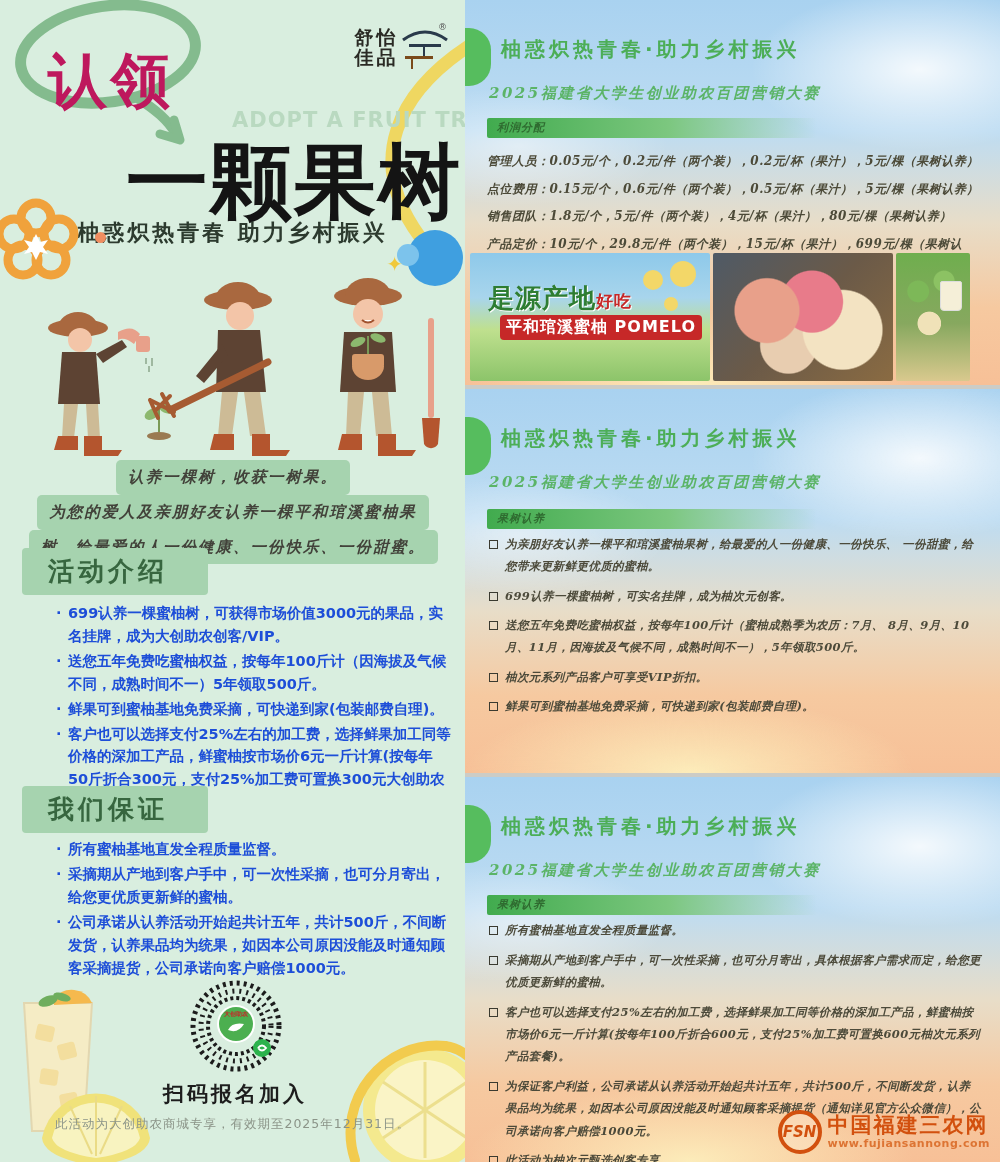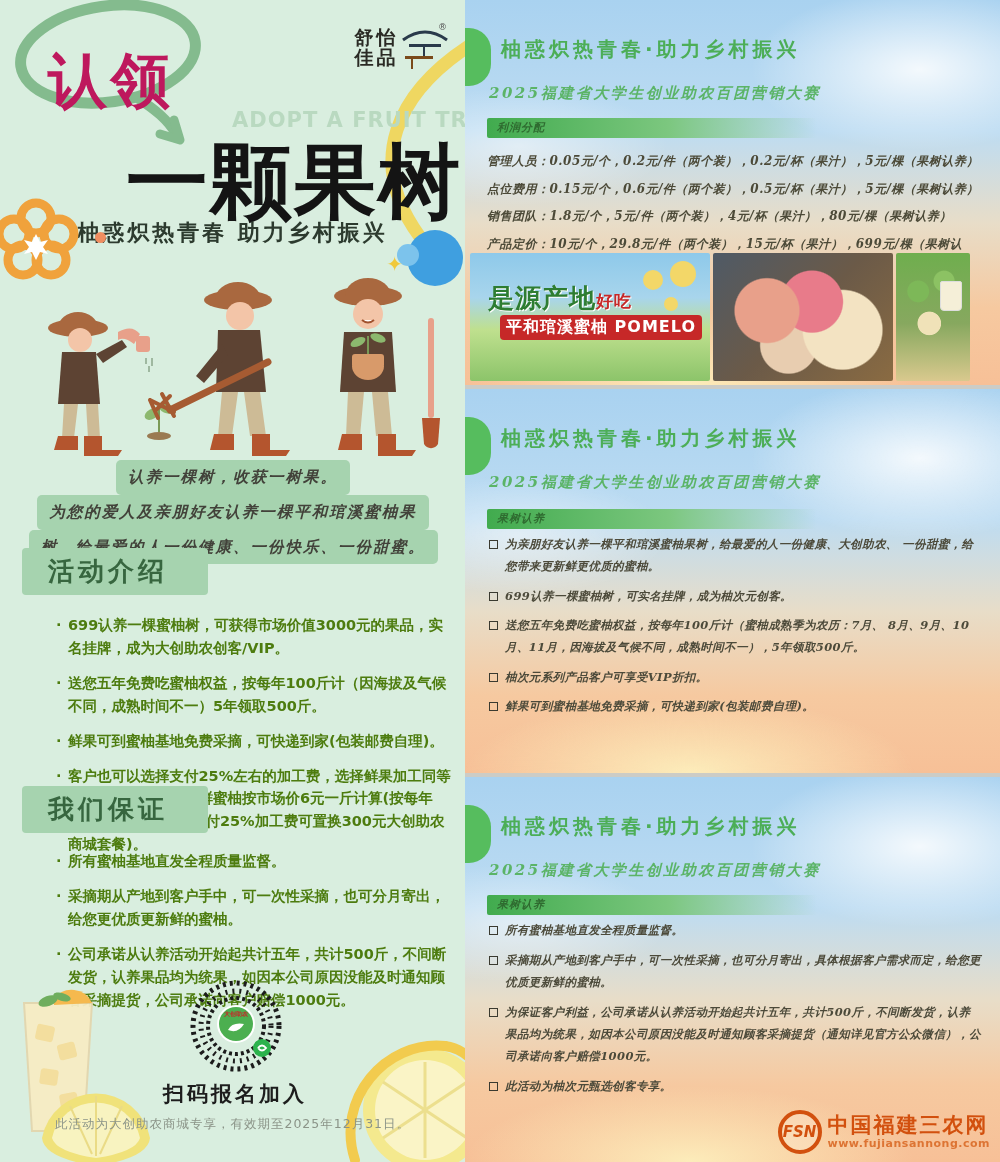--- a/index.html
+++ b/index.html
@@ -32,21 +32,21 @@
   .brush-bg { background:#a6d3af; box-shadow:0 0 0 2px #a6d3af; border-radius:3px; }
   .hand-note .line { display:inline-block; padding:3px 10px; margin-bottom:4px; font-family:"DejaVu Serif","Liberation Serif",serif; font-style:italic; font-weight:bold; font-size:15.5px; color:#42423a; letter-spacing:2px; line-height:1.6; }
 
   .section-head { position:absolute; left:22px; padding:6px 40px 6px 26px; font-size:26px; font-weight:900; color:#37663f; background:#a6d3af; border-radius:4px; letter-spacing:4px; }
   .section-head.h1 { top:548px; }
   .section-head.h2 { top:786px; }
 
   .bullets-left { position:absolute; left:56px; width:395px; list-style:none; }
   .bullets-left.b1 { top:602px; }
   .bullets-left.b2 { top:838px; }
-  .bullets-left li { position:relative; font-size:14.5px; font-weight:bold; color:#4d7c0f; line-height:1.58; padding-left:12px; margin-bottom:2px;margin-top:12px; }
+  .bullets-left li { position:relative; font-size:14.5px; font-weight:bold; color:#1d4ed8; line-height:1.58; padding-left:12px; margin-bottom:2px; }
   .bullets-left li::before { content:"·"; position:absolute; left:0; top:0; font-weight:900; }
 
   .tea-glass { position:absolute; left:10px; top:985px; width:96px; height:150px; }
   .pomelo-slice { position:absolute; left:36px; top:1078px; width:120px; height:95px; }
   .pomelo-right { position:absolute; right:-30px; top:1030px; width:170px; height:140px; }
 
   .qr-wrap { position:absolute; left:188px; top:978px; width:96px; height:96px; }
   .qr-caption { position:absolute; left:140px; top:1080px; width:190px; text-align:center; font-size:21px; font-weight:900; color:#1d1d1d; letter-spacing:3px; }
   .poster-footer { position:absolute; left:0; top:1116px; width:100%; text-align:center; font-size:12.5px; color:#8b9488; letter-spacing:1px; }
 
@@ -301,38 +301,39 @@
   </div>
 
   <div class="slide">
     <div class="slide-blob"></div>
     <div class="slide-title">柚惑炽热青春·助力乡村振兴</div>
     <div class="slide-sub">2025福建省大学生创业助农百团营销大赛</div>
     <div class="section-bar" style="top:120px">
         <span>果树认养</span>
       </div>
     <ul class="adopt-bullets">
-      <li>为亲朋好友认养一棵平和琯溪蜜柚果树，给最爱的人一份健康、大创助农、 一份甜蜜，给您带来更新鲜更优质的蜜柚。</li>
+      <li>为亲朋好友认养一棵平和琯溪蜜柚果树，给最爱的人一份健康、一份快乐、 一份甜蜜，给您带来更新鲜更优质的蜜柚。</li>
       <li>699认养一棵蜜柚树，可实名挂牌，成为柚次元创客。</li>
       <li>送您五年免费吃蜜柚权益，按每年100斤计（蜜柚成熟季为农历：7月、 8月、9月、10月、11月，因海拔及气候不同，成熟时间不一），5年领取500斤。</li>
       <li>柚次元系列产品客户可享受VIP折扣。</li>
       <li>鲜果可到蜜柚基地免费采摘，可快递到家(包装邮费自理)。</li>
     </ul>
   </div>
 
   <div class="slide">
     <div class="slide-blob"></div>
     <div class="slide-title">柚惑炽热青春·助力乡村振兴</div>
     <div class="slide-sub">2025福建省大学生创业助农百团营销大赛</div>
     <div class="section-bar" style="top:118px">
         <span>果树认养</span>
       </div>
     <ul class="adopt-bullets" style="top:142px">
       <li>所有蜜柚基地直发全程质量监督。</li>
       <li>采摘期从产地到客户手中，可一次性采摘，也可分月寄出，具体根据客户需求而定，给您更优质更新鲜的蜜柚。</li>
+      <li>客户也可以选择支付25%左右的加工费，选择鲜果加工同等价格的深加工产品，鲜蜜柚按市场价6元一斤计算(按每年100斤折合600元，支付25%加工费可置换600元柚次元系列产品套餐)。</li>
       <li>为保证客户利益，公司承诺从认养活动开始起共计五年，共计500斤，不间断发货，认养果品均为统果，如因本公司原因没能及时通知顾客采摘提货（通知详见官方公众微信），公司承诺向客户赔偿1000元。</li>
       <li>此活动为柚次元甄选创客专享。</li>
     </ul>
     <div class="watermark">
       <div class="wm-logo">FSN</div>
       <div>
         <div class="wm-name">中国福建三农网</div>
         <div class="wm-url">www.fujiansannong.com</div>
       </div>
     </div>

